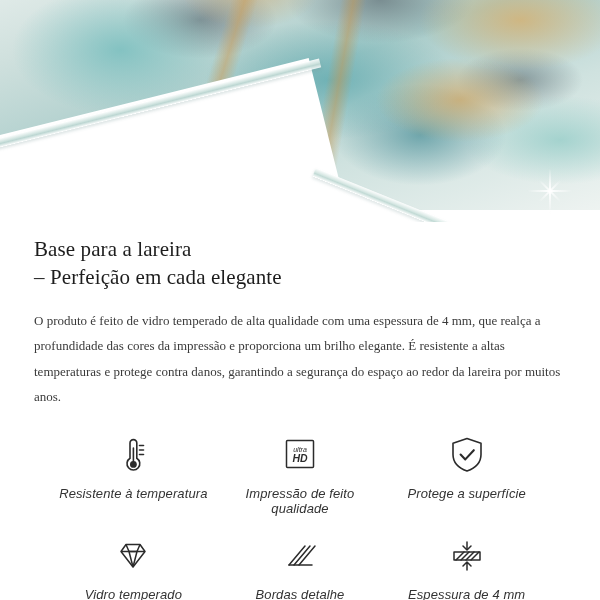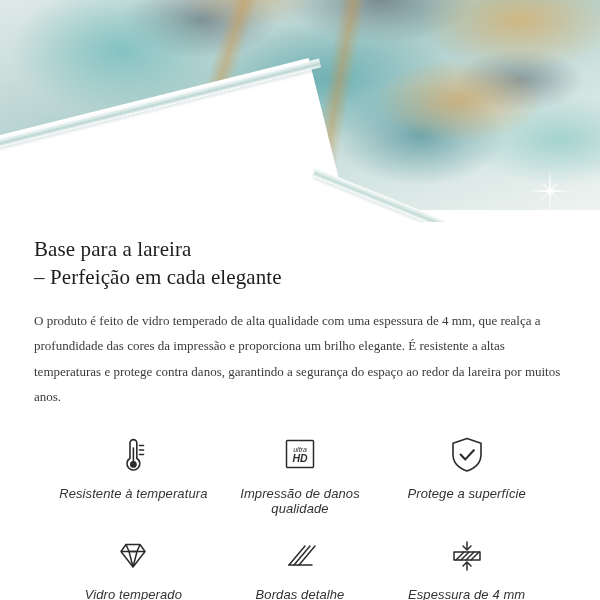--- a/index.html
+++ b/index.html
@@ -254,21 +254,21 @@
       </div>
 
       <div class="feature">
         <div class="feature-icon">
           <svg width="40" height="38" viewBox="0 0 40 38">
             <rect x="6.5" y="4.5" width="27" height="27" rx="1" fill="none" stroke="#2b2b2b" stroke-width="1.5"></rect>
             <text x="20" y="15.5" text-anchor="middle" font-family="Liberation Sans, sans-serif" font-size="7" fill="#2b2b2b">ultra</text>
             <text x="20" y="26" text-anchor="middle" font-family="Liberation Sans, sans-serif" font-size="10.5" font-weight="bold" fill="#2b2b2b">HD</text>
           </svg>
         </div>
-        <div class="feature-label">Impressão de danos qualidade</div>
+        <div class="feature-label">Impressão de feito qualidade</div>
       </div>
 
       <div class="feature">
         <div class="feature-icon">
           <svg width="38" height="40" viewBox="0 0 38 40">
             <path d="M19 3.5 33 8.2v11.2c0 8.2-5.8 13.6-14 16.6-8.2-3-14-8.4-14-16.6V8.2z" fill="none" stroke="#2b2b2b" stroke-width="1.6" stroke-linejoin="round"></path>
             <path d="M12.6 19.6 17.3 24.4 25.8 15.2" fill="none" stroke="#2b2b2b" stroke-width="2.1" stroke-linecap="round" stroke-linejoin="round"></path>
           </svg>
         </div>
         <div class="feature-label">Protege a superfície</div>

